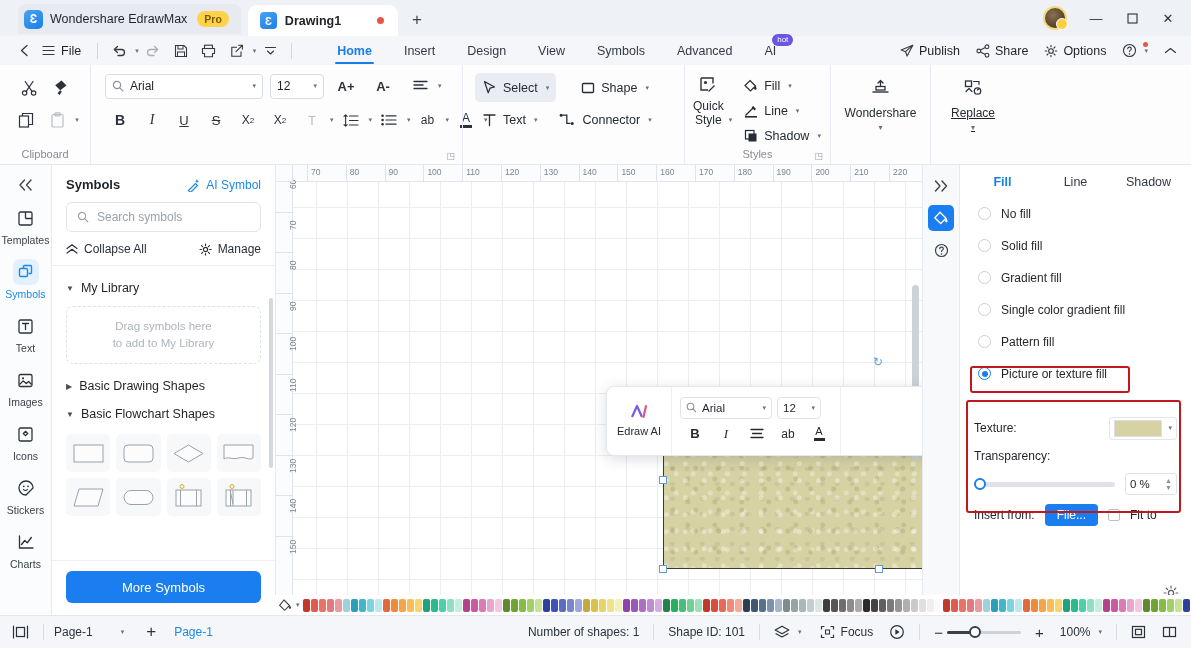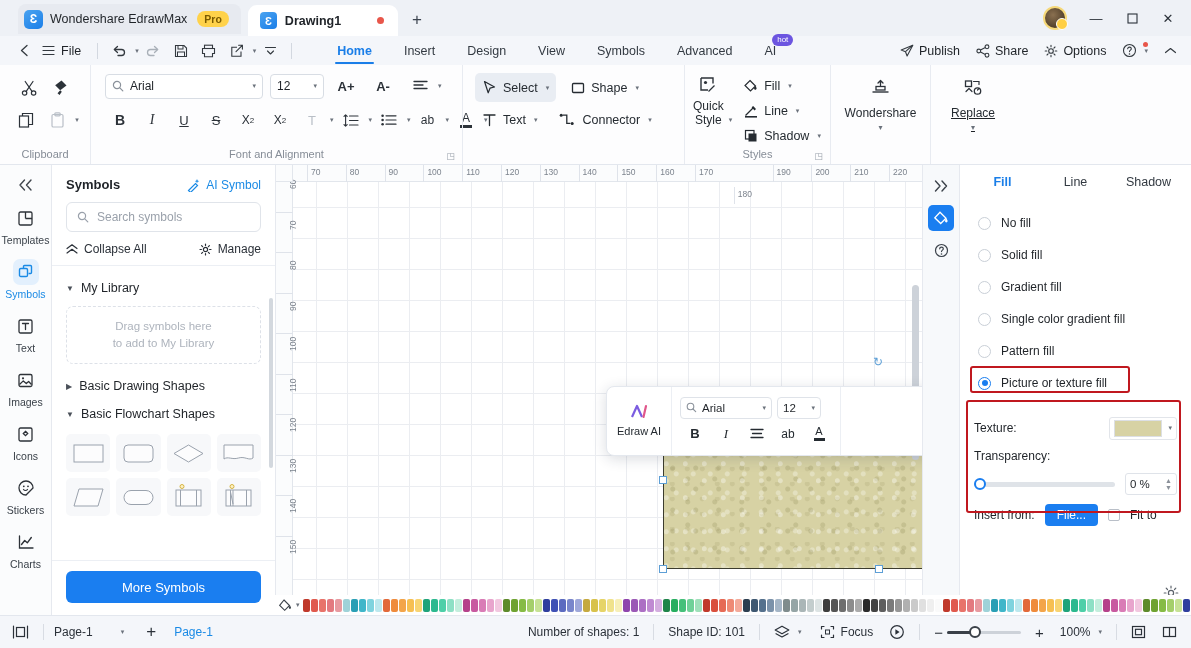--- a/index.html
+++ b/index.html
@@ -280,21 +280,21 @@
     width:37px; background:#f7f9fb; border-left:1px solid #e6e9ef;
     display:flex;flex-direction:column;align-items:center;padding-top:8px;gap:6px;
   }
   .rr-btn{width:26px;height:26px;display:flex;align-items:center;justify-content:center;
           font-size:13px;color:#3b424a;border-radius:5px;}
   .rr-btn.active{background:#1a7ef0;color:#fff;}
   .right-panel { width:232px; background:#fff; border-left:1px solid #e6e9ef; position:relative;}
   .rp-tabs{display:flex;align-items:center;height:34px;padding:0 6px;gap:0;}
   .rp-tab{flex:1;text-align:center;font-size:12.5px;color:#333a42;line-height:34px;}
   .rp-tab.active{color:#1a7ee8;font-weight:bold;}
-  .radio-row{display:flex;align-items:center;gap:10px;height:32px;padding-left:18px;font-size:12px;}
+  .radio-row{display:flex;gap:10px;height:32px;padding-left:18px;font-size:12px;}
   .radio{width:13px;height:13px;border-radius:50%;border:1px solid #c9cfd7;background:#fff;flex:none;}
   .radio.on{border:1px solid #1a7ef0;background:#fff;position:relative;}
   .radio.on:after{content:"";position:absolute;left:2.5px;top:2.5px;width:6px;height:6px;
                   border-radius:50%;background:#1a7ef0;}
   .hl-box{position:absolute;border:2px solid #c0181f;border-radius:3px;}
   .tex-row{display:flex;align-items:center;justify-content:space-between;padding:0 14px;height:30px;font-size:12px;}
   .tex-swatch{width:48px;height:17px;background:#d7d2a4;border:1px solid #dcdfe4;}
   .tex-pick{display:flex;align-items:center;gap:4px;border:1px solid #e2e5ea;border-radius:3px;padding:2px 4px;background:#fff;}
   .slider-row{display:flex;align-items:center;gap:10px;padding:0 14px;height:30px;}
   .track{flex:1;height:5px;background:#dfe3e8;border-radius:3px;position:relative;}
@@ -570,27 +570,26 @@
           </div>
           <div class="rowflex">
             <div class="icobtn" style="flex-direction:column;gap:0;">
               <span style="font-size:12px;line-height:1;">A</span>
               <span style="width:12px;height:3px;background:#2c3239;margin-top:1px;"></span>
             </div>
             <span class="caret">▾</span>
           </div>
         </div>
       </div>
-      <div class="glabel">Font and Alignment</div>
       <div class="dlg">◳</div>
     </div>
 
     <div class="rgroup" style="width:222px;">
       <div class="body" style="flex-direction:column;gap:3px;padding-left:12px;padding-top:2px;">
-        <div class="rowflex" style="gap:8px;">
+        <div class="rowflex" style="gap:18px;">
           <div class="toolbtn sel">
             <svg width="15" height="15" viewBox="0 0 15 15">
                 <path d="M2.5 1.5l10 5.5-4.5 1.2-1.8 4.6z" fill="none" stroke="#252b31" stroke-width="1.2" stroke-linejoin="round"></path>
               </svg>
             <span>Select</span>
             <span class="caret">▾</span>
           </div>
           <div class="toolbtn">
             <svg width="14" height="14" viewBox="0 0 14 14">
                 <rect x="1.5" y="2.5" width="11" height="9" rx="1" fill="none" stroke="#252b31" stroke-width="1.3"></rect>
@@ -901,21 +900,21 @@
           <div class="rh-tick" style="left: 69.8px; width: 38.8px;">80</div>
           <div class="rh-tick" style="left: 108.6px; width: 38.8px;">90</div>
           <div class="rh-tick" style="left: 147.4px; width: 38.8px;">100</div>
           <div class="rh-tick" style="left: 186.2px; width: 38.8px;">110</div>
           <div class="rh-tick" style="left: 225px; width: 38.8px;">120</div>
           <div class="rh-tick" style="left: 263.8px; width: 38.8px;">130</div>
           <div class="rh-tick" style="left: 302.6px; width: 38.8px;">140</div>
           <div class="rh-tick" style="left: 341.4px; width: 38.8px;">150</div>
           <div class="rh-tick" style="left: 380.2px; width: 38.8px;">160</div>
           <div class="rh-tick" style="left: 419px; width: 38.8px;">170</div>
-          <div class="rh-tick" style="left: 457.8px; width: 38.8px; margin-top: 22px;">180</div>
+          <div class="rh-tick" style="left: 457.8px; width: 38.8px;">180</div>
           <div class="rh-tick" style="left: 496.6px; width: 38.8px;">190</div>
           <div class="rh-tick" style="left: 535.4px; width: 38.8px;">200</div>
           <div class="rh-tick" style="left: 574.2px; width: 38.8px;">210</div>
           <div class="rh-tick" style="left: 613px; width: 38.8px;">220</div>
         </div>
       <div class="ruler-v" id="rulerV">
           <div class="rv-tick" style="top: 6px; height: 40.5px;">
             <span>60</span>
           </div>
           <div class="rv-tick" style="top: 46.5px; height: 40.5px;">

